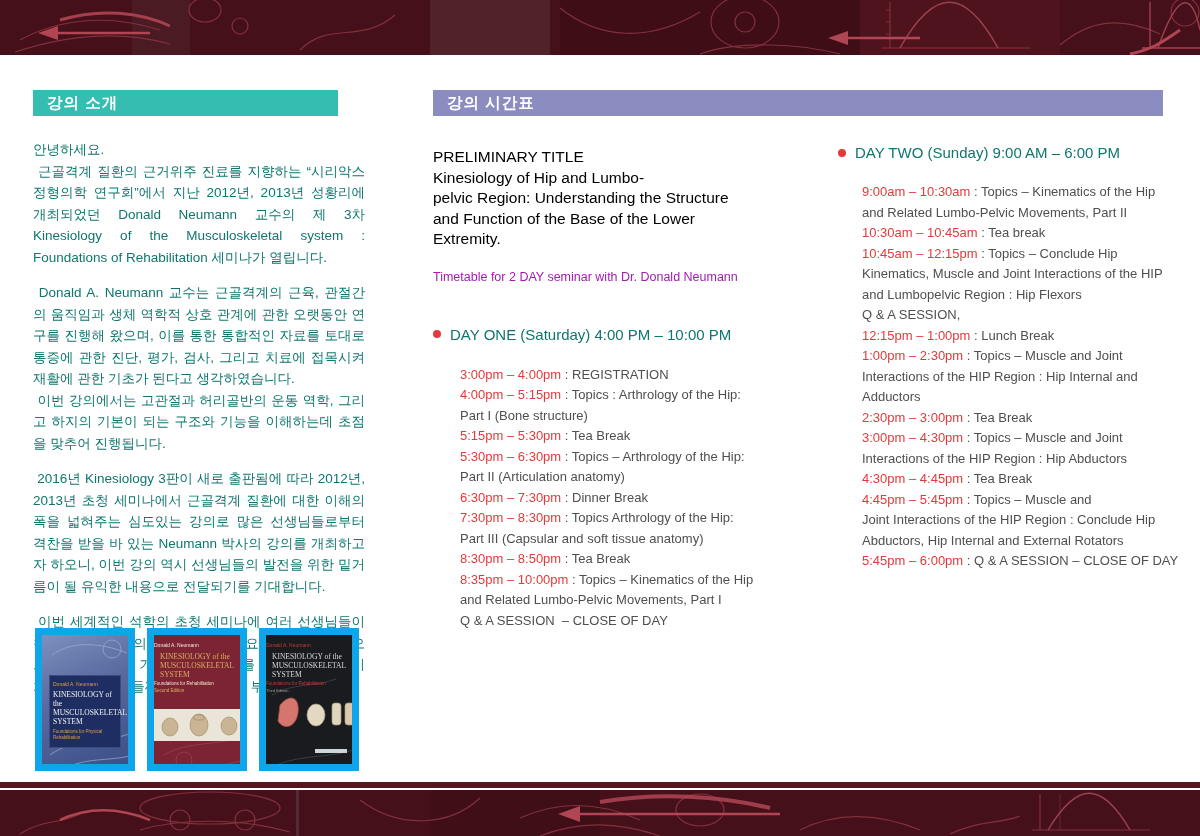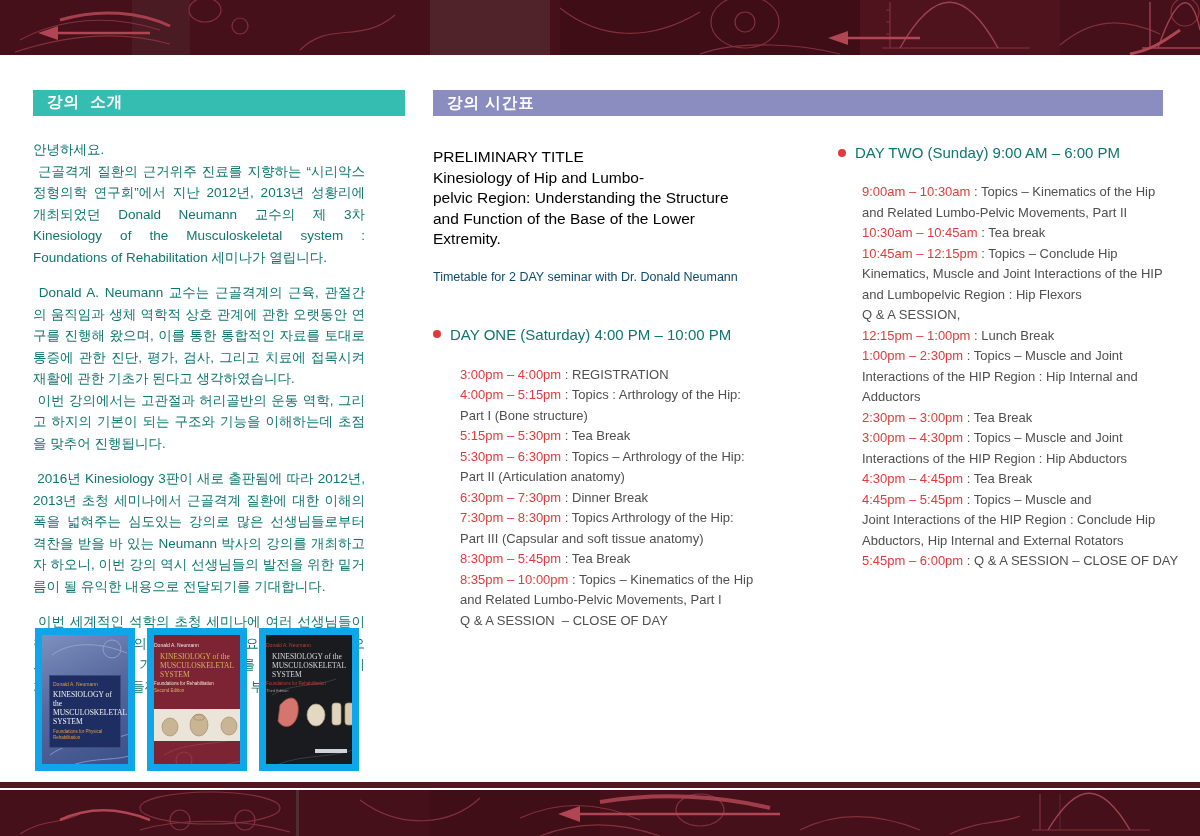--- a/index.html
+++ b/index.html
@@ -9,21 +9,21 @@
   
   .band{position:absolute;left:0;width:1200px;display:block;}
   .band-top{top:0;height:55px;}
   .band-bottom{top:790px;height:46px;}
   .rule-maroon{position:absolute;left:0;top:782px;width:1200px;height:6px;background:#54161f;}
 
   
   .section-bar{position:absolute;top:90px;height:26px;box-sizing:border-box;
                color:#ffffff;font-size:15.5px;font-weight:bold;line-height:26px;
                padding-left:14px;letter-spacing:1px;}
-  .bar-intro{left:33px;width:372px;background:#35bdb2;font-family:Liberation Mono, monospace;}
+  .bar-intro{left:33px;width:305px;background:#35bdb2;}
   .bar-timetable{left:433px;width:730px;background:#8b8dc1;}
 
   
   .intro-text{position:absolute;left:33px;top:139px;width:332px;
               font-size:13.5px;line-height:21.5px;color:#0f766e;text-align:justify;}
   .intro-p{margin:0;}
   .intro-p:nth-child(3),.intro-p:nth-child(5),.intro-p:nth-child(6){margin-top:14px;}
 
   
   .books{position:absolute;left:35px;top:628px;display:flex;gap:12px;}
@@ -51,21 +51,21 @@
   .b3-sub{color:#c23c31;font-size:4.5px;line-height:6px;margin-top:2px;}
   .b3-ed{color:#9a9a9a;font-size:4px;line-height:5px;margin-top:1px;}
   .b3-strip{position:absolute;right:5px;bottom:11px;width:32px;height:4px;background:#cdd5da;}
 
   
   .right-col{position:absolute;left:433px;top:90px;width:732px;height:640px;}
   .day-col-left{position:absolute;left:0;top:26px;width:362px;}
   .day-col-right{position:absolute;left:405px;top:26px;width:330px;}
 
   .prelim{margin-top:31px;color:#000000;font-size:15.5px;line-height:20.5px;}
-  .tt-subtitle{margin-top:20px;color:#0c4a6e;font-size:12.5px;}
+  .tt-subtitle{margin-top:20px;color:#a21caf;font-size:12.5px;}
 
   .day-header{display:flex;align-items:center;gap:9px;color:#0f766e;font-size:15px;
               white-space:nowrap;}
   .dh-one{margin-top:42px;}
   .dh-two{margin-top:28px;}
   .day-bullet{width:8px;height:8px;border-radius:50%;background:#e23a3a;flex:none;}
 
   .sched{margin-top:22px;padding-left:27px;font-size:13px;line-height:20.5px;
          color:#4f4f4f;white-space:nowrap;}
   .sched-two{margin-top:21px;padding-left:24px;}
@@ -254,21 +254,21 @@
 
           <div class="sched-line">
             <span class="sched-time">7:30pm – 8:30pm</span><span class="sched-sep"> : </span><span class="sched-text">Topics Arthrology of the Hip:</span>
           </div>
 
           <div class="sched-line">
             <span class="sched-time"></span><span class="sched-sep"></span><span class="sched-text">Part III (Capsular and soft tissue anatomy)</span>
           </div>
 
           <div class="sched-line">
-            <span class="sched-time">8:30pm – 5:45pm</span><span class="sched-sep"> : </span><span class="sched-text">Tea Break</span>
+            <span class="sched-time">8:30pm – 8:50pm</span><span class="sched-sep"> : </span><span class="sched-text">Tea Break</span>
           </div>
 
           <div class="sched-line">
             <span class="sched-time">8:35pm – 10:00pm</span><span class="sched-sep"> : </span><span class="sched-text">Topics – Kinematics of the Hip</span>
           </div>
 
           <div class="sched-line">
             <span class="sched-time"></span><span class="sched-sep"></span><span class="sched-text">and Related Lumbo-Pelvic Movements, Part I</span>
           </div>
 

